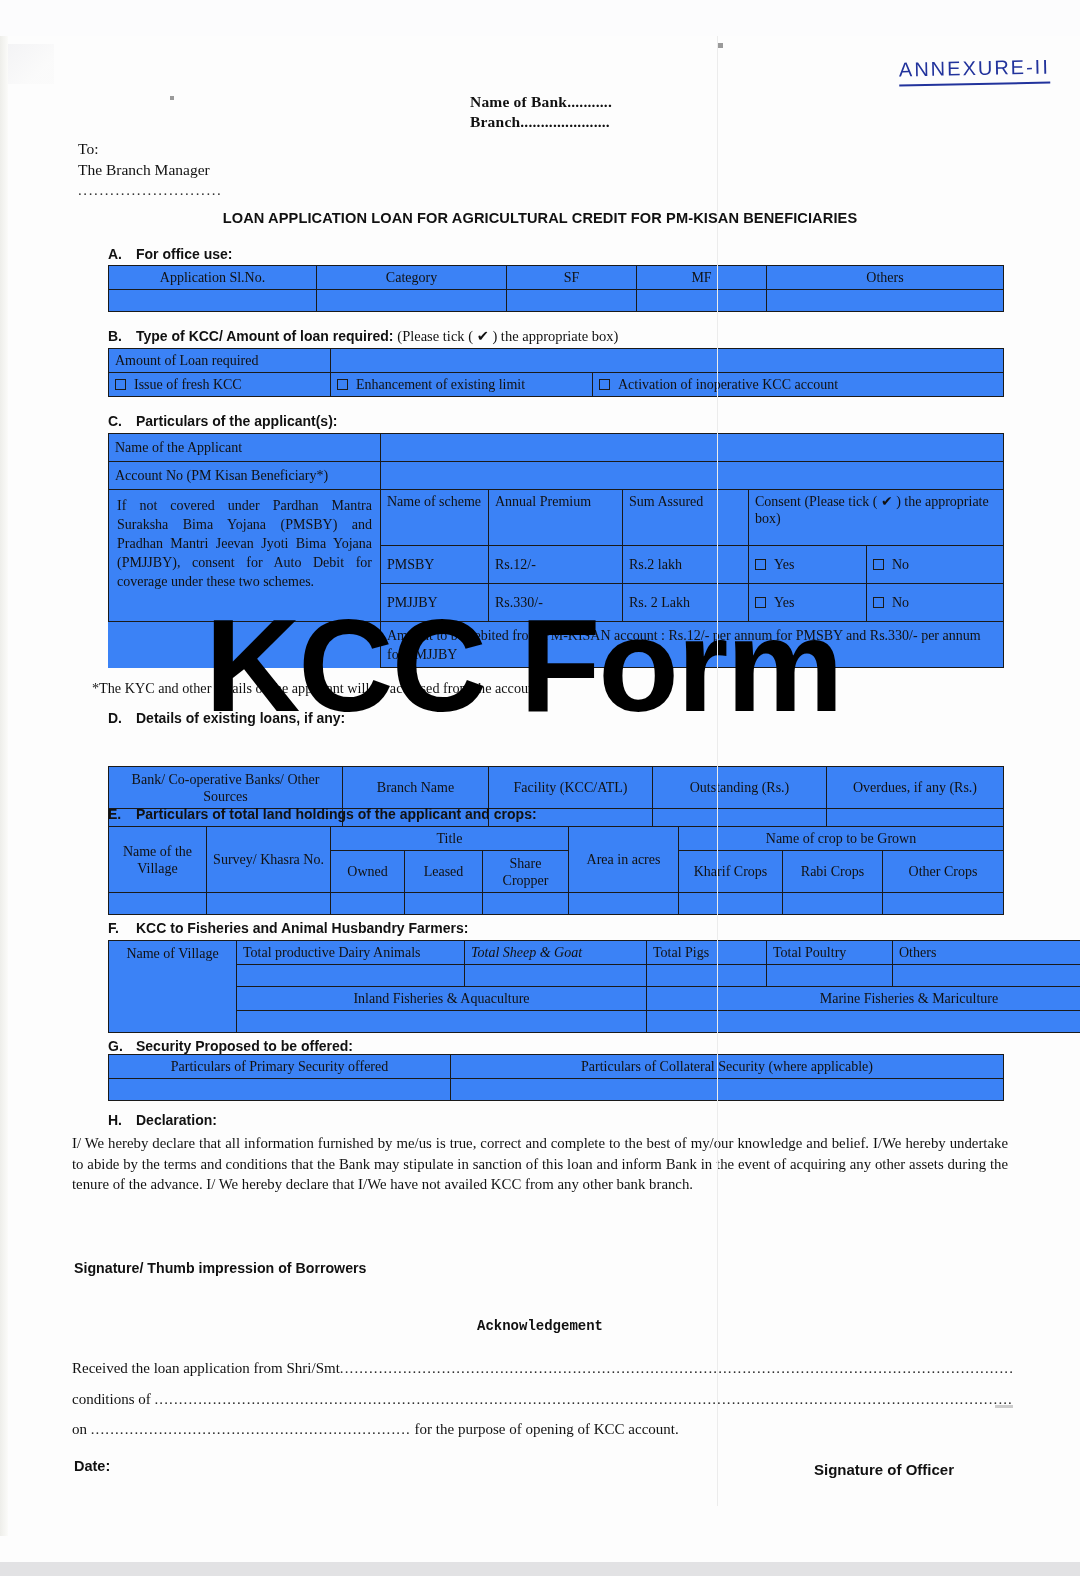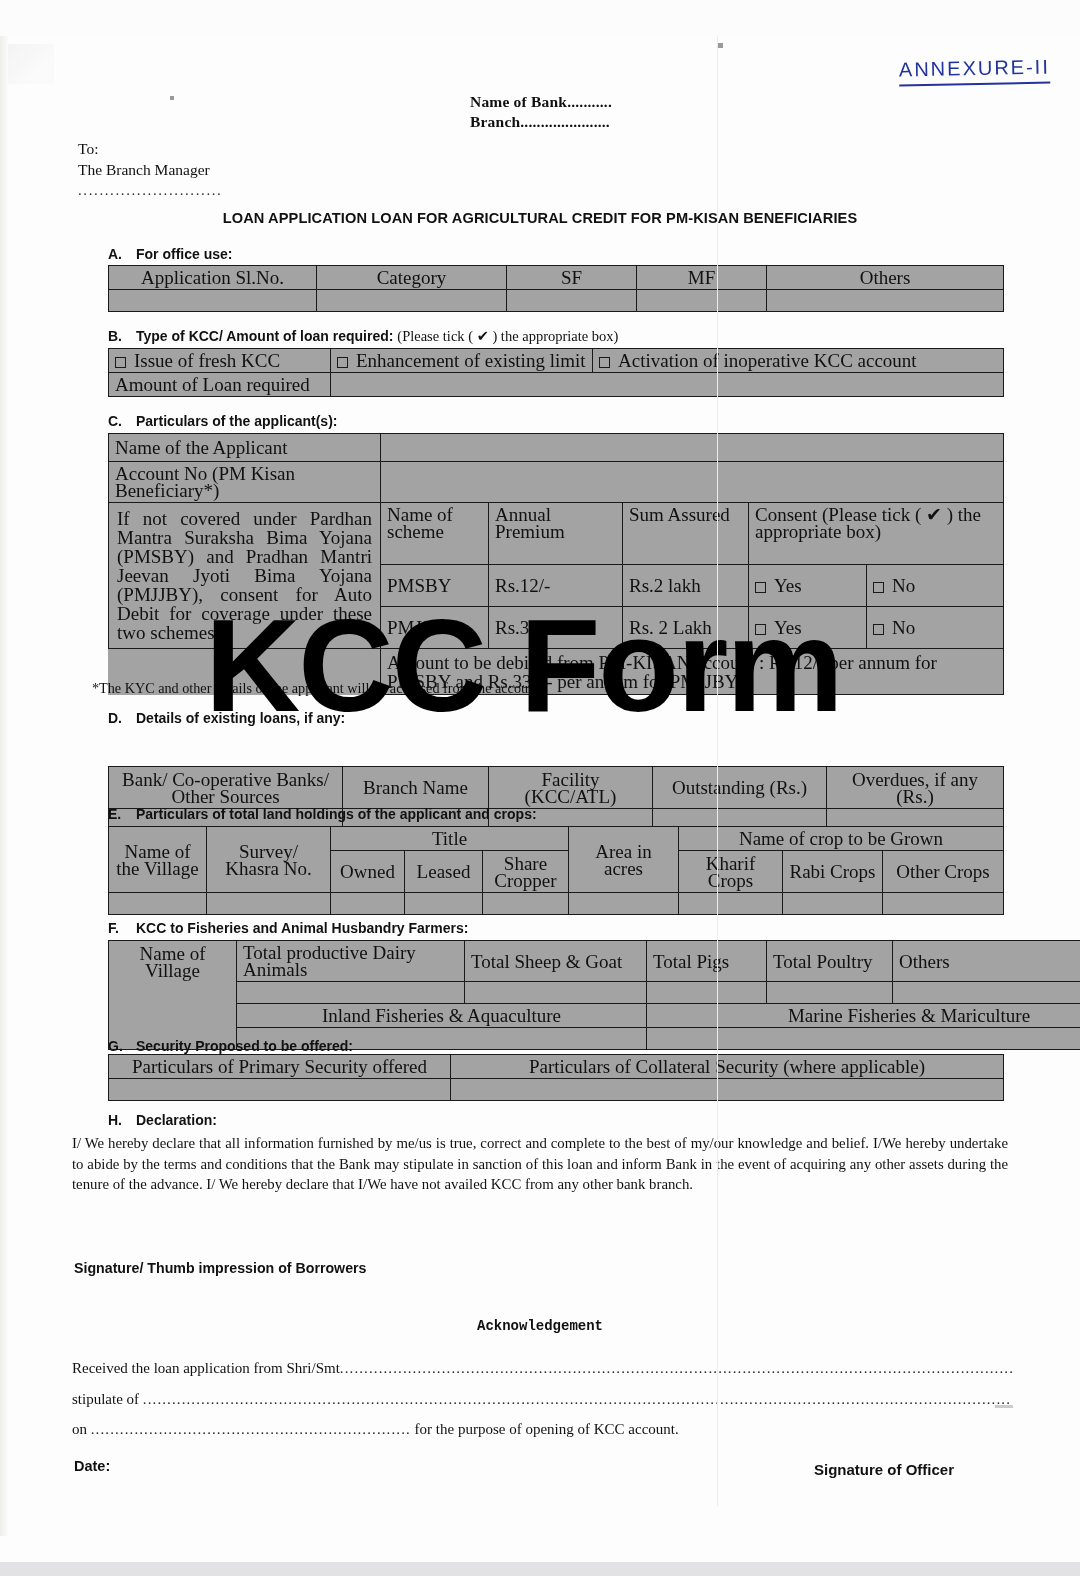--- a/index.html
+++ b/index.html
@@ -86,22 +86,22 @@
   .sec-head .ltr { display:inline-block; width:28px; }
   .sec-head .note {
     font-family:"Liberation Serif","DejaVu Serif",serif;
     font-weight:normal; font-size:14.5px;
   }
 
   
   table.f {
     position:absolute;
     border-collapse:collapse;
-    font-size:19px;
-    background:#a3a3a3;
+    font-size:14px;
+    background:#3b82f6;
   }
   table.f td, table.f th {
     border:1.2px solid #1a1a1a;
     padding:3px 6px;
     font-weight:normal;
     text-align:center;
     vertical-align:middle;
     line-height:17px;
   }
   table.f td.l { text-align:left; }
@@ -220,33 +220,33 @@
     </tbody>
       </table>
 
     <div class="sec-head" style="left:108px;top:328px;">
       <span class="ltr">B.</span><span>Type of KCC/ Amount of loan required:</span>
       <span class="note">(Please tick ( ✔ ) the appropriate box)</span>
     </div>
     <table class="f" style="left:108px;top:348px;width:896px;">
       <tbody>
           <tr>
+        <td class="l blank">Amount of Loan required</td>
+        <td class="blank" colspan="2"></td>
+      </tr>
+      <tr>
         <td class="l" style="width:222px;">
           <span class="chk"></span><span>Issue of fresh KCC</span>
         </td>
         <td class="l" style="width:262px;">
           <span class="chk"></span><span>Enhancement of existing limit</span>
         </td>
         <td class="l">
           <span class="chk"></span><span>Activation of inoperative KCC account</span>
         </td>
-      </tr>
-      <tr>
-        <td class="l blank">Amount of Loan required</td>
-        <td class="blank" colspan="2"></td>
       </tr>
     </tbody>
       </table>
 
     <div class="sec-head" style="left:108px;top:413px;">
       <span class="ltr">C.</span><span>Particulars of the applicant(s):</span>
     </div>
     <table class="f" style="left:108px;top:433px;width:896px;">
       <tbody>
           <tr>
@@ -351,21 +351,21 @@
       </table>
 
     <div class="sec-head" style="left:108px;top:920px;">
       <span class="ltr">F.</span><span>KCC to Fisheries and Animal Husbandry Farmers:</span>
     </div>
     <table class="f" style="left:108px;top:940px;width:1064px;">
       <tbody>
           <tr>
         <td rowspan="4" style="width:128px;vertical-align:top;padding-top:4px;">Name of Village</td>
         <td class="l" style="width:228px;">Total productive Dairy Animals</td>
-        <td class="l" style="width:182px;">Total Sheep &amp; Goat</td>
+        <td class="l" style="width:182px;font-style:italic;">Total Sheep &amp; Goat</td>
         <td class="l" style="width:120px;">Total Pigs</td>
         <td class="l" style="width:126px;">Total Poultry</td>
         <td class="l">Others</td>
       </tr>
       <tr>
         <td class="blank"></td>
         <td class="blank"></td>
         <td class="blank"></td>
         <td class="blank"></td>
         <td class="blank"></td>
@@ -401,21 +401,21 @@
       <span class="ltr">H.</span><span>Declaration:</span>
     </div>
     <div class="decl-body">I/ We hereby declare that all information furnished by me/us is true, correct and complete to the best of my/our knowledge and belief. I/We hereby undertake to abide by the terms and conditions that the Bank may stipulate in sanction of this loan and inform Bank in the event of acquiring any other assets during the tenure of the advance. I/ We hereby declare that I/We have not availed KCC from any other bank branch.</div>
     <div class="sig-borrowers">Signature/ Thumb impression of Borrowers</div>
 
     <div class="ack-title">Acknowledgement</div>
     <div class="ack-line" style="top:1358px;">
       <span>Received the loan application from Shri/Smt</span><span class="dotfill">..............................................................................................................................................................................</span>
     </div>
     <div class="ack-line" style="top:1389px;">
-      <span>stipulate of</span> <span class="dotfill">...................................................................................................................................................................................</span>
+      <span>conditions of</span> <span class="dotfill">...................................................................................................................................................................................</span>
     </div>
     <div class="ack-line" style="top:1419px;">
       <span>on</span> <span class="dotfill">..................................................................</span> <span>for the purpose of opening of KCC account.</span>
     </div>
     <div class="date-lbl">Date:</div>
     <div class="sig-officer">Signature of Officer</div>
 
   </div>
 
   <div class="seam"></div>

